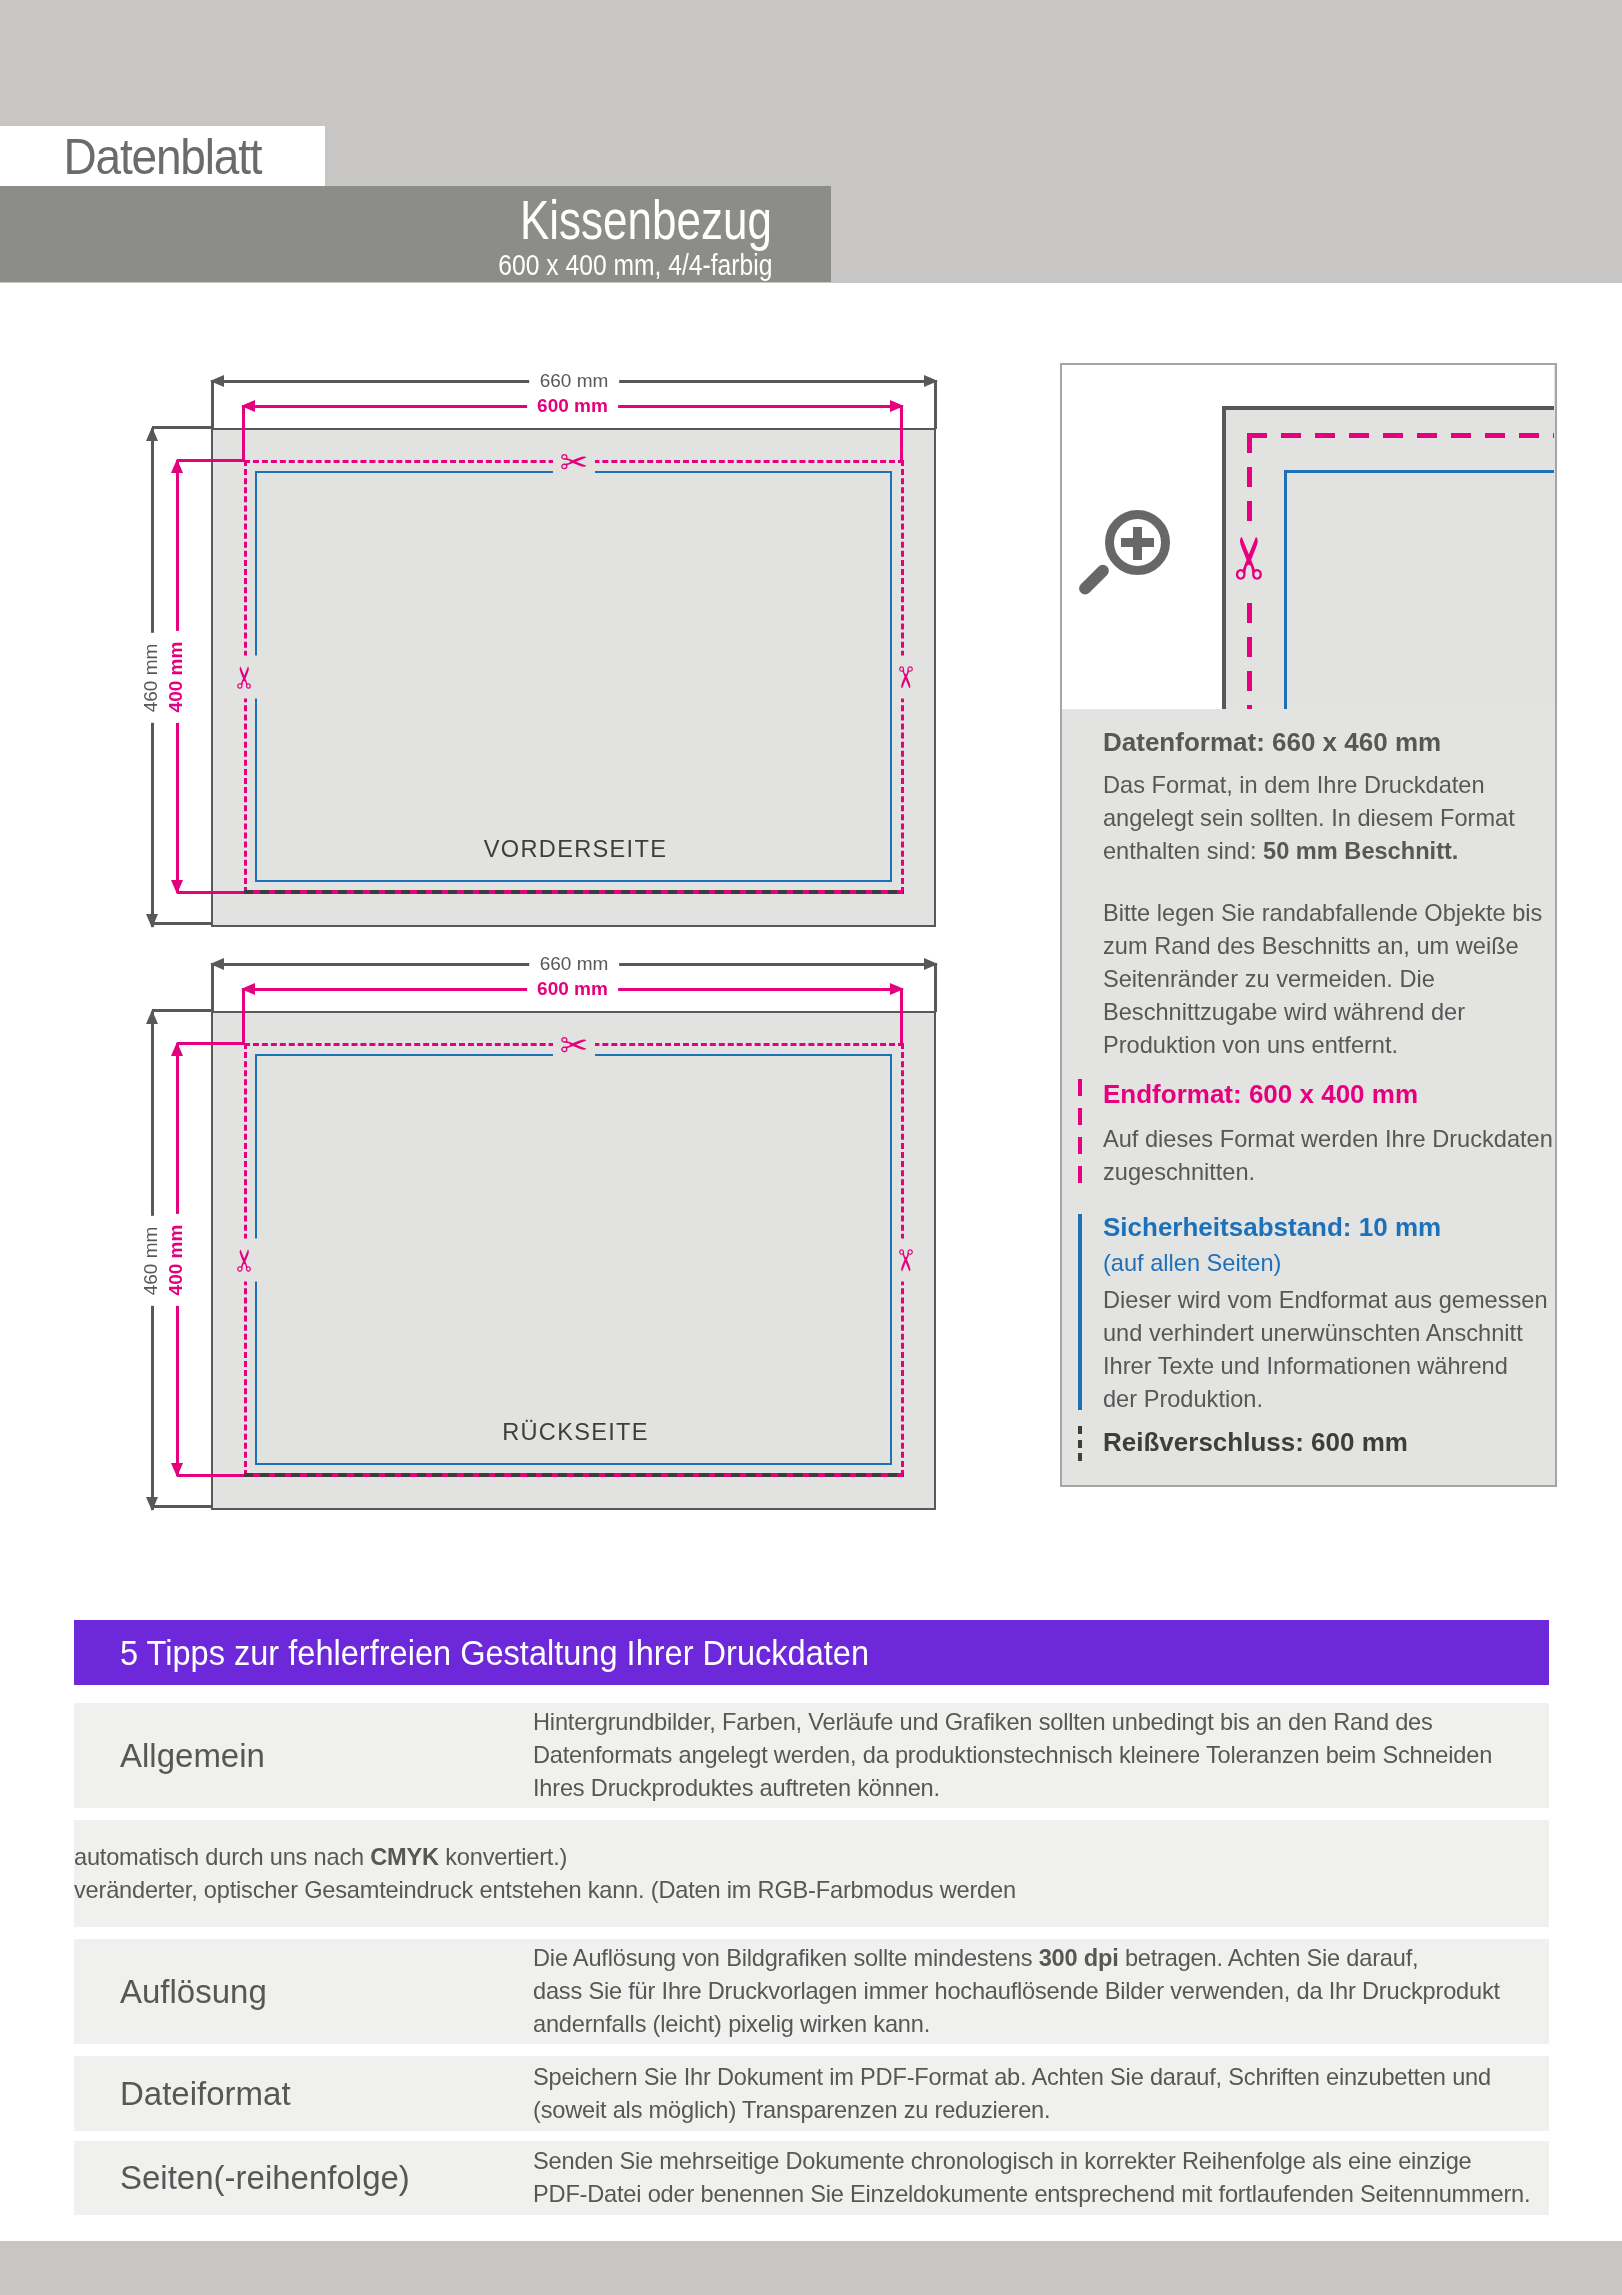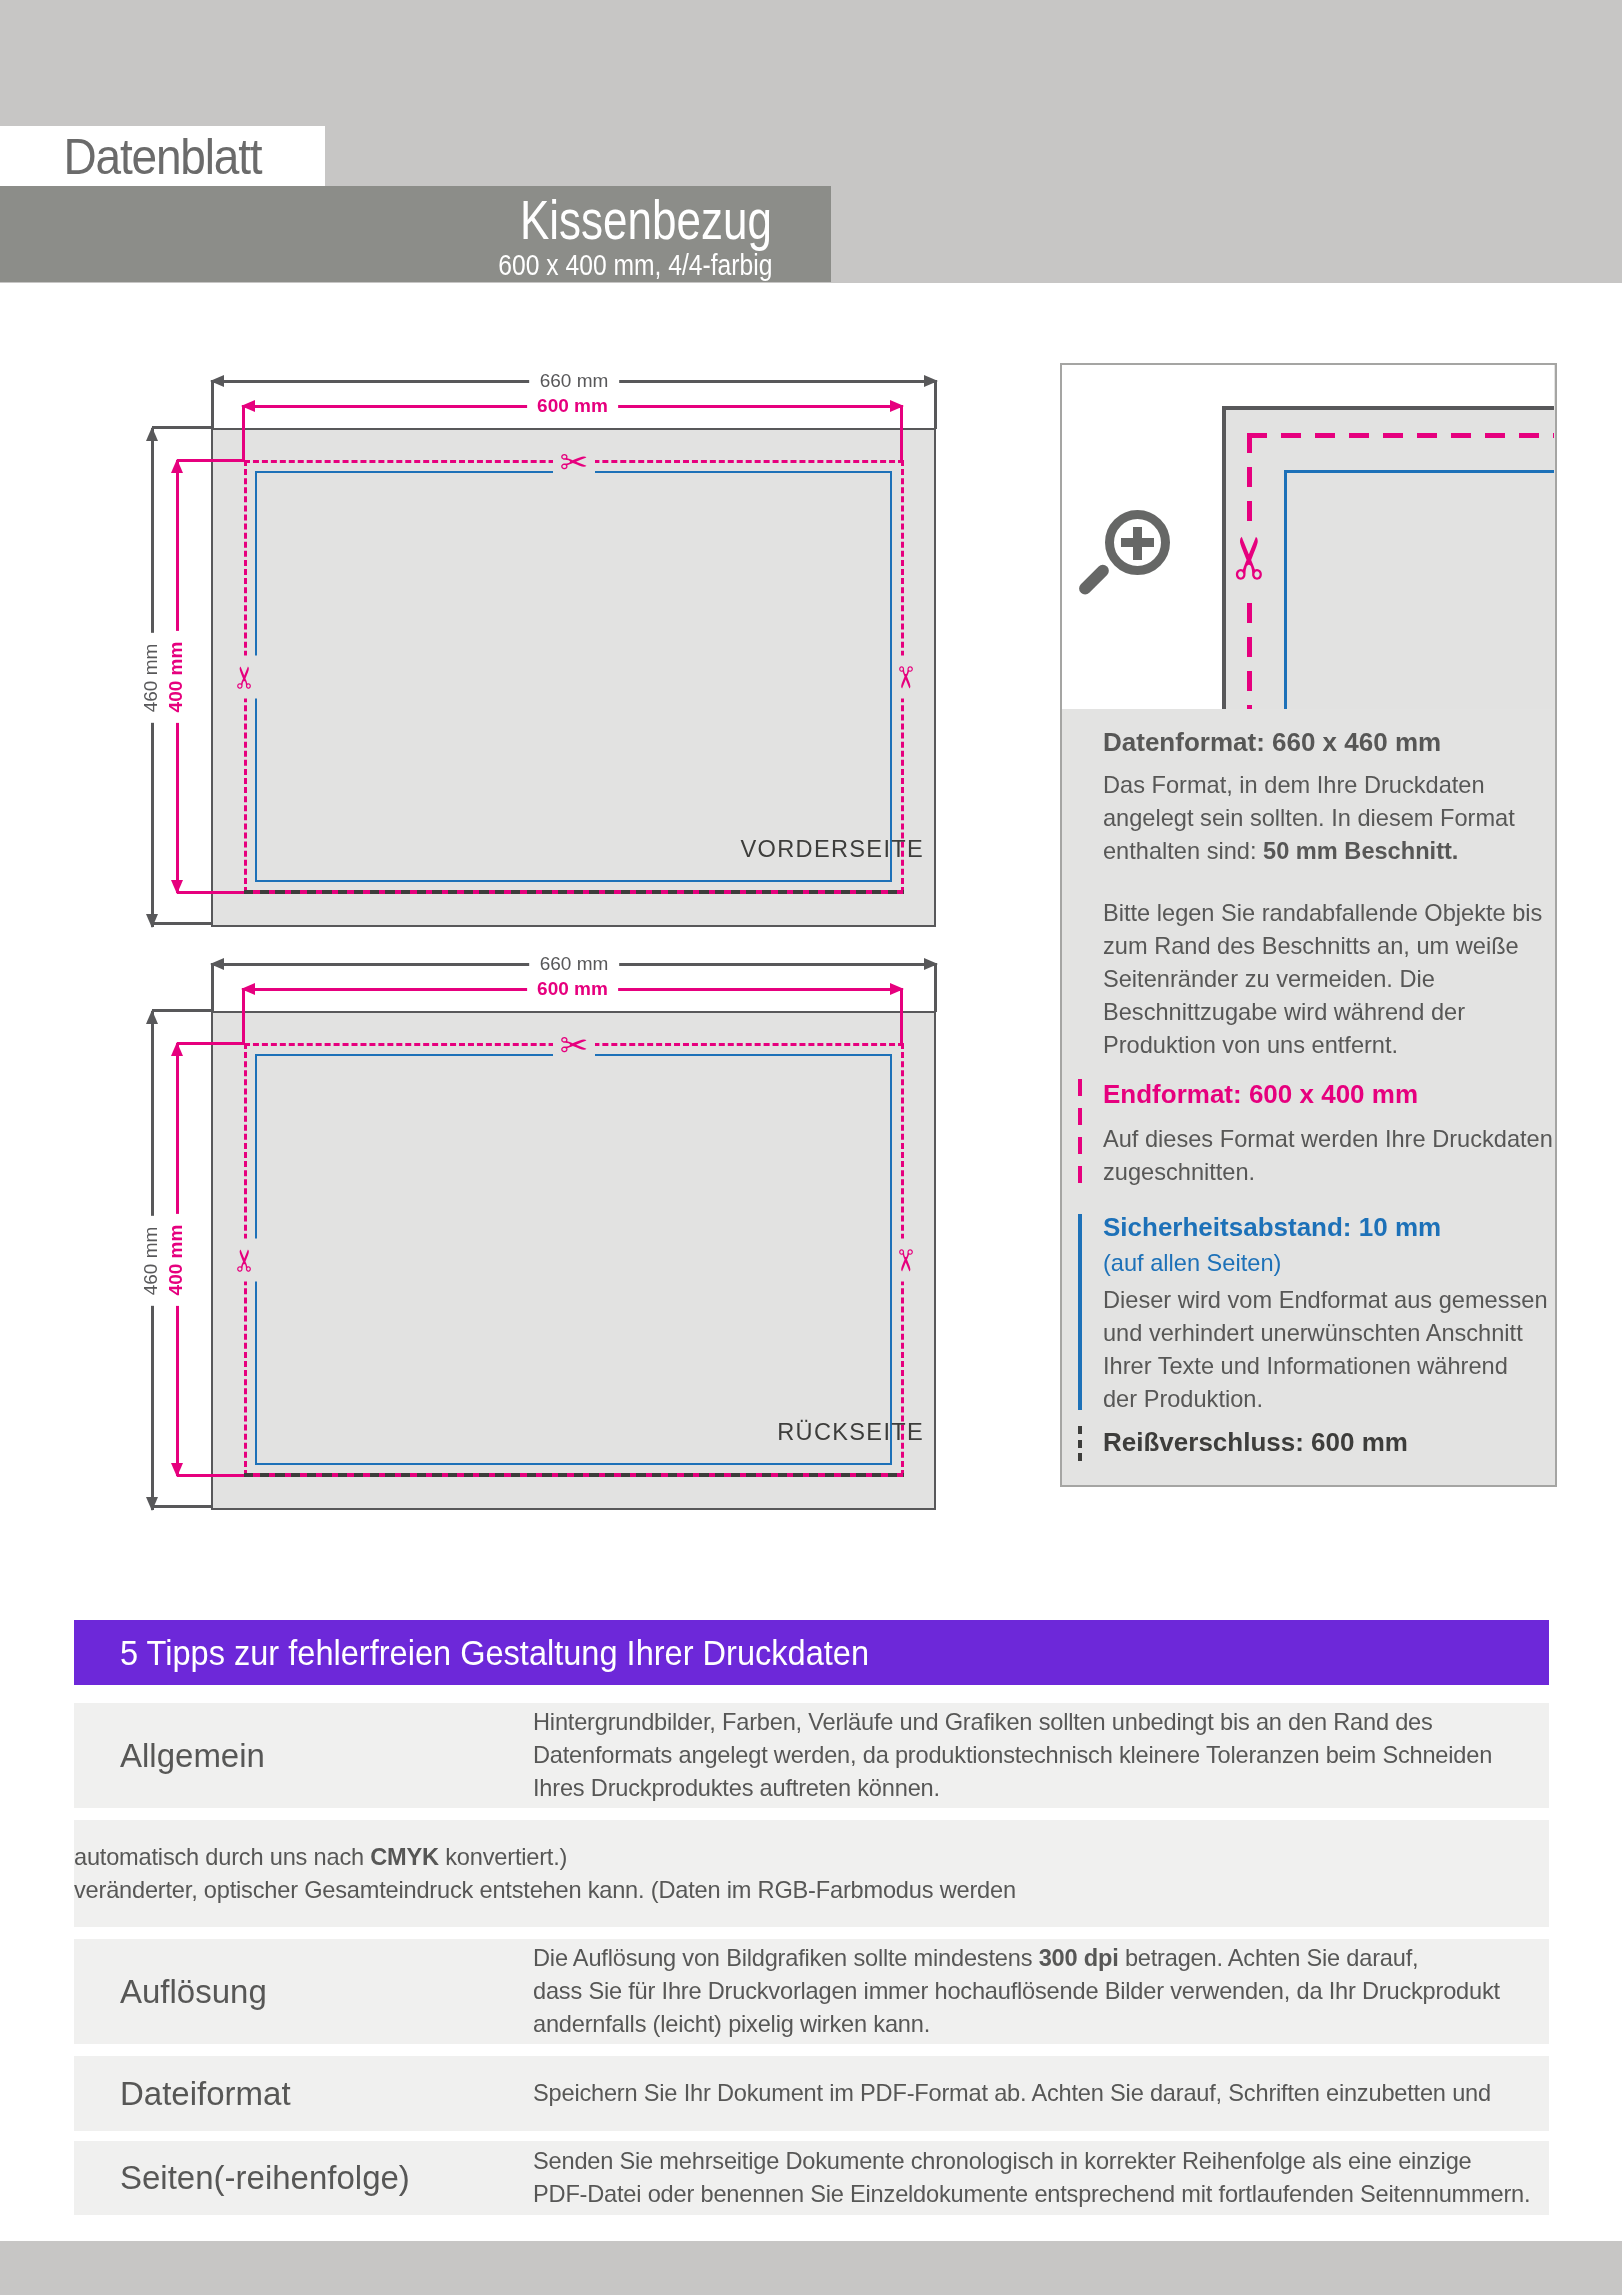--- a/index.html
+++ b/index.html
@@ -29,21 +29,21 @@
   .diagram { position:absolute; left:0; width:982px; height:589px; }
   .diagram * { position:absolute; }
 
   .bleed-box   { left:211px; top:75px; width:725px; height:499px;
                  background:#e2e2e1; border:2.6px solid #58585a; }
   .endformat   { left:244px; top:107px; width:660px; height:433px;
                  border:3.3px dashed #e6007e; border-bottom:none; }
   .zipper-line { left:244px; top:537px; width:660px; height:3.9px;
                  background:repeating-linear-gradient(90deg,#3d3d3b 0 9.2px,#e6007e 9.2px 15.7px); }
   .safe-box    { left:255px; top:118px; width:637px; height:411px; border:2.6px solid #1d71b8; }
-  .side-label  { left:199px; top:483px; width:725px; text-align:right;
+  .side-label  { left:213px; top:483px; width:725px; text-align:center;
                  font-size:23.6px; letter-spacing:1.3px; color:#3d3d3b; position:absolute; }
 
   .wit { background:#58585a; }
   .wit-m { background:#e6007e; }
 
   .dim { background:var(--c); }
   .dim-h { height:2.6px; }
   .dim-v { width:2.6px; }
   .ah { width:0; height:0; }
   .dim-h .ah-left  { left:-0.7px; top:50%; transform:translateY(-50%);
@@ -303,20 +303,21 @@
     <div>Die Auflösung von Bildgrafiken sollte mindestens <b>300 dpi</b> betragen. Achten Sie darauf,</div>
     <div>dass Sie für Ihre Druckvorlagen immer hochauflösende Bilder verwenden, da Ihr Druckprodukt</div>
     <div>andernfalls (leicht) pixelig wirken kann.</div>
   </div>
 </div>
 
 <div class="tip-row" style="top:2056px;height:75px;">
   <div class="tip-label">Dateiformat</div>
   <div class="tip-body">
     <div>Speichern Sie Ihr Dokument im PDF-Format ab. Achten Sie darauf, Schriften einzubetten und</div>
+    <div>(soweit als möglich) Transparenzen zu reduzieren.</div>
   </div>
 </div>
 
 <div class="tip-row" style="top:2141px;height:74px;">
   <div class="tip-label">Seiten(-reihenfolge)</div>
   <div class="tip-body">
     <div>Senden Sie mehrseitige Dokumente chronologisch in korrekter Reihenfolge als eine einzige</div>
     <div>PDF-Datei oder benennen Sie Einzeldokumente entsprechend mit fortlaufenden Seitennummern.</div>
   </div>
 </div>

